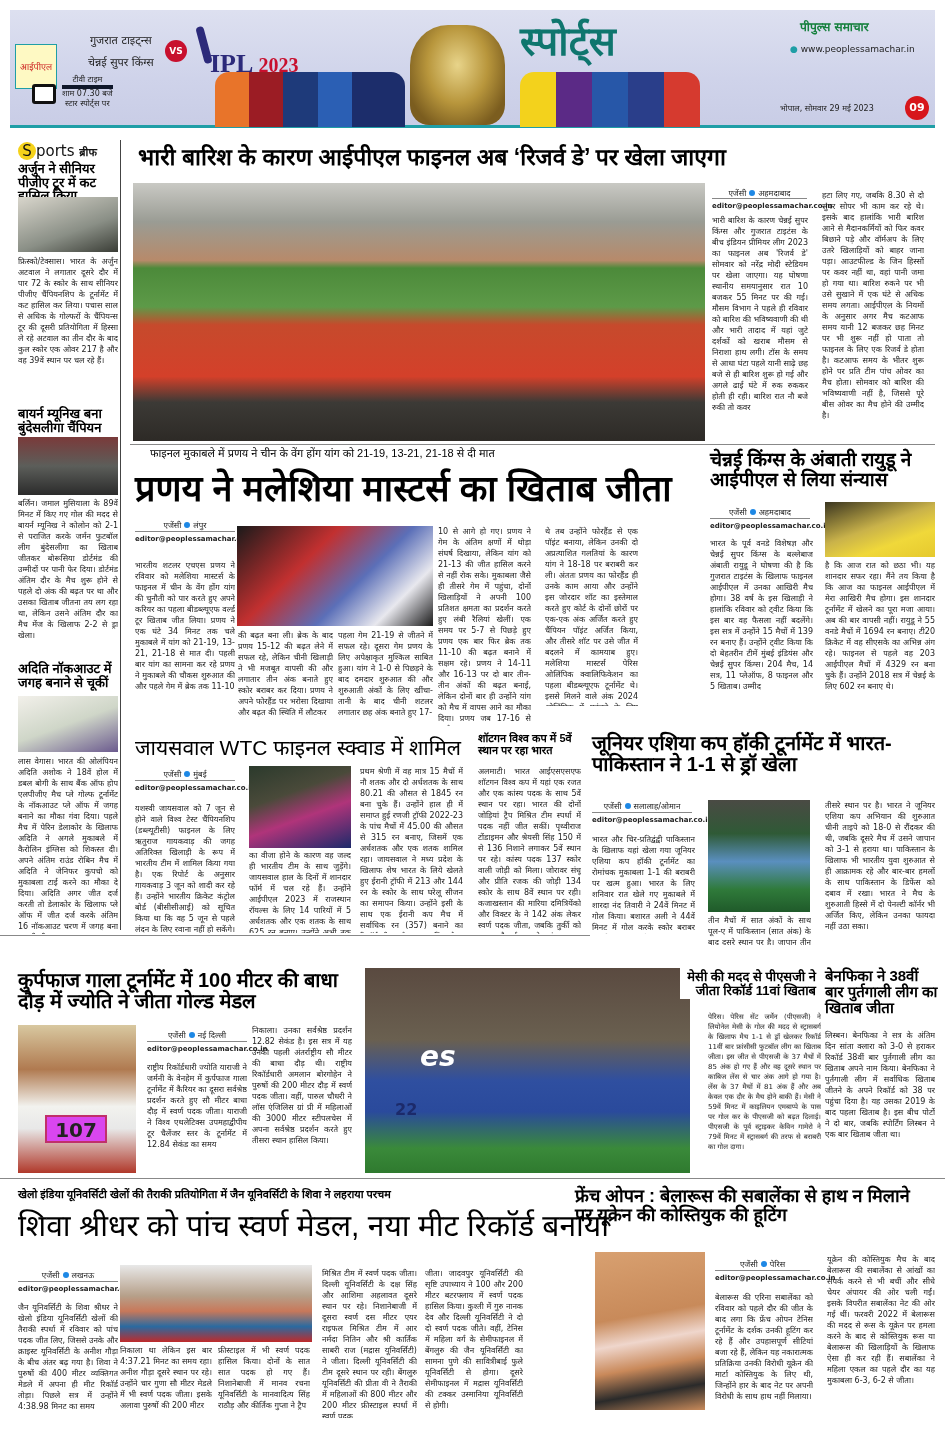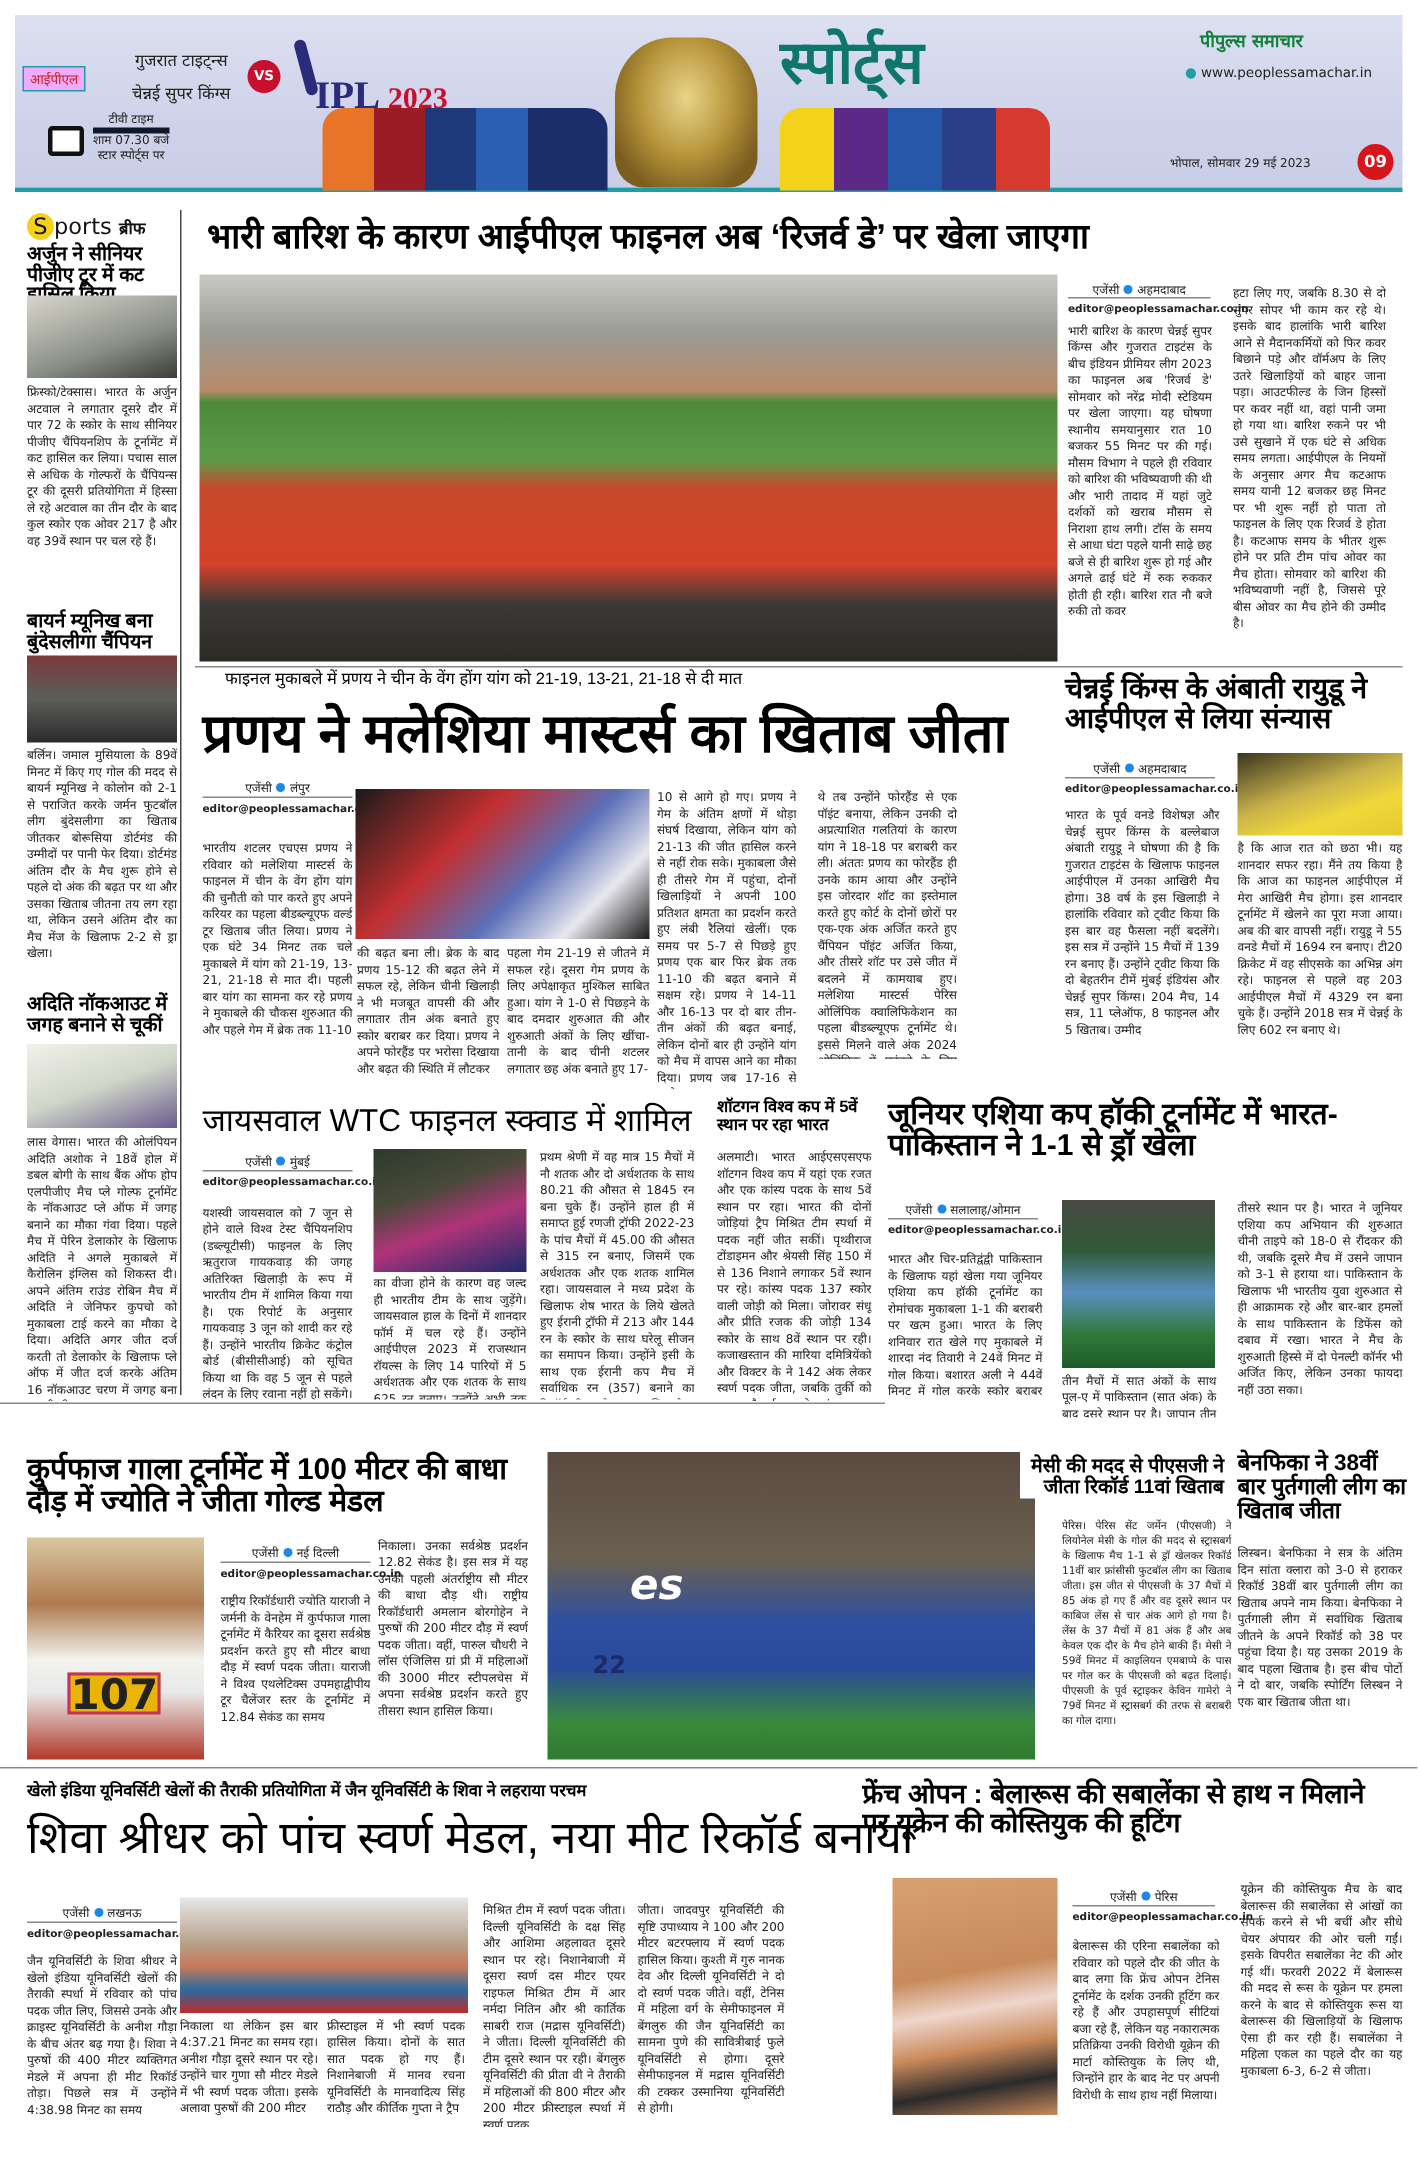--- a/index.html
+++ b/index.html
@@ -1,19 +1,19 @@
 <!DOCTYPE html>
 <html><head>
 <meta charset="utf-8">
 <style>
 *{box-sizing:border-box;margin:0;padding:0}
 body{width:945px;height:1445px;background:#fff;font-family:"DejaVu Sans","Liberation Sans",sans-serif;color:#111;position:relative;overflow:hidden}
 .abs{position:absolute}
 .mast{left:10px;top:10px;width:925px;height:118px;background:linear-gradient(180deg,#dde0f0 0%,#cfd3ea 60%,#c9cde6 100%);border-bottom:3px solid #1f9ea6}
-.ipltag{left:15px;top:44px;background:#f0abfc;color:#c22;font-size:9px;padding:1px 4px;border:1px solid #1f9ea6}
+.ipltag{left:15px;top:44px;background:#fef9c3;color:#c22;font-size:9px;padding:15px 4px;border:1px solid #1f9ea6}
 .teams{left:88px;top:30px;font-size:11px;color:#222;line-height:22px;text-align:center}
 .vs{left:165px;top:40px;width:22px;height:22px;border-radius:50%;background:#c8102e;color:#fff;font-size:9px;font-weight:bold;text-align:center;line-height:22px}
 .tv{left:32px;top:84px;width:24px;height:20px;border:3px solid #111;border-radius:3px;background:#fff}
 .tvtext{left:62px;top:75px;font-size:8px;color:#222;text-align:center;line-height:10px}
 .ipl{left:210px;top:49px;font-family:Liberation Serif, serif;font-weight:bold;font-size:26px;color:#2c2a7a}
 .ipl span{color:#c8102e;font-size:20px}
 .players{height:55px;top:72px;border-radius:14px 14px 0 0}
 .trophy{left:410px;top:25px;width:95px;height:100px;background:radial-gradient(ellipse at 50% 40%,#e8d48a 0%,#b8963c 45%,#7b5d1f 80%);border-radius:40% 40% 20% 20%}
 .sports{left:520px;top:12px;font-family:Liberation Sans, sans-serif;font-weight:bold;font-size:40px;color:#0f766e}
 .brand{left:800px;top:18px;font-size:12px;font-weight:bold;color:#15803d}
@@ -114,21 +114,21 @@
 <div class="abs byline" style="left:592px;top:800px;width:100px"><span>एजेंसी</span><span class="dot"></span><span>सलालाह/ओमान</span></div>
 <div class="abs email" style="left:592px;top:812px;width:100px">editor@peoplessamachar.co.in</div>
 <div class="abs body" style="left:592px;top:834px;width:103px;height:100px;overflow:hidden">भारत और चिर-प्रतिद्वंद्वी पाकिस्तान के खिलाफ यहां खेला गया जूनियर एशिया कप हॉकी टूर्नामेंट का रोमांचक मुकाबला 1-1 की बराबरी पर खत्म हुआ। भारत के लिए शनिवार रात खेले गए मुकाबले में शारदा नंद तिवारी ने 24वें मिनट में गोल किया। बशारत अली ने 44वें मिनट में गोल करके स्कोर बराबर कर दिया। इस ड्रॉ के बाद भारत</div>
 <div class="abs photo" style="left:708px;top:800px;width:102px;height:112px;background:linear-gradient(180deg,#4a4a44 0%,#2f5a36 30%,#5a8fbf 55%,#2f7a3a 80%,#1f5a2a 100%)"></div>
 <div class="abs body" style="left:708px;top:915px;width:103px;height:30px;overflow:hidden">तीन मैचों में सात अंकों के साथ पूल-ए में पाकिस्तान (सात अंक) के बाद दूसरे स्थान पर है। जापान तीन मैचों में छह अंकों के साथ</div>
 <div class="abs body" style="left:825px;top:800px;width:110px;height:135px;overflow:hidden">तीसरे स्थान पर है। भारत ने जूनियर एशिया कप अभियान की शुरुआत चीनी ताइपे को 18-0 से रौंदकर की थी, जबकि दूसरे मैच में उसने जापान को 3-1 से हराया था। पाकिस्तान के खिलाफ भी भारतीय युवा शुरुआत से ही आक्रामक रहे और बार-बार हमलों के साथ पाकिस्तान के डिफेंस को दबाव में रखा। भारत ने मैच के शुरुआती हिस्से में दो पेनल्टी कॉर्नर भी अर्जित किए, लेकिन उनका फायदा नहीं उठा सका।</div>
 <div class="abs hline" style="left:0;top:935px;width:590px"></div>
 
 <div class="abs hl" style="left:18px;top:970px;width:340px;font-size:20px">कुर्पफाज गाला टूर्नामेंट में 100 मीटर की बाधा दौड़ में ज्योति ने जीता गोल्ड मेडल</div>
 <div class="abs photo" style="left:18px;top:1025px;width:118px;height:148px;background:linear-gradient(180deg,#d8c8a0 0%,#b07a50 30%,#f2f2ee 55%,#e8e8e8 70%,#b0382a 100%)"></div>
-<div class="abs" style="left:45px;top:1115px;width:62px;height:28px;background:#eab308;border:2px solid #c0306a;text-align:center;font-size:28px;font-weight:bold;line-height:26px;color:#222"><span>107</span></div>
+<div class="abs" style="left:45px;top:1115px;width:62px;height:28px;background:#d946ef;border:2px solid #c0306a;text-align:center;font-size:20px;font-weight:bold;line-height:26px;color:#222"><span>107</span></div>
 <div class="abs byline" style="left:147px;top:1029px;width:100px"><span>एजेंसी</span><span class="dot"></span><span>नई दिल्ली</span></div>
 <div class="abs email" style="left:147px;top:1041px;width:100px">editor@peoplessamachar.co.in</div>
 <div class="abs body" style="left:147px;top:1062px;width:100px;height:110px;overflow:hidden">राष्ट्रीय रिकॉर्डधारी ज्योति याराजी ने जर्मनी के वेनहेम में कुर्पफाज गाला टूर्नामेंट में कैरियर का दूसरा सर्वश्रेष्ठ प्रदर्शन करते हुए सौ मीटर बाधा दौड़ में स्वर्ण पदक जीता। याराजी ने विश्व एथलेटिक्स उपमहाद्वीपीय टूर चैलेंजर स्तर के टूर्नामेंट में 12.84 सेकंड का समय</div>
 <div class="abs body" style="left:252px;top:1025px;width:100px;height:148px;overflow:hidden">निकाला। उनका सर्वश्रेष्ठ प्रदर्शन 12.82 सेकंड है। इस सत्र में यह उनकी पहली अंतर्राष्ट्रीय सौ मीटर की बाधा दौड़ थी। राष्ट्रीय रिकॉर्डधारी अमलान बोरगोहेन ने पुरुषों की 200 मीटर दौड़ में स्वर्ण पदक जीता। वहीं, पारुल चौधरी ने लॉस एंजिलिस ग्रां प्री में महिलाओं की 3000 मीटर स्टीपलचेस में अपना सर्वश्रेष्ठ प्रदर्शन करते हुए तीसरा स्थान हासिल किया।</div>
 
 <div class="abs photo" style="left:365px;top:968px;width:325px;height:205px;background:linear-gradient(180deg,#5a4a40 0%,#6a6050 35%,#2f4fa0 55%,#2a4a9c 70%,#3a8a3a 88%,#2f7a2f 100%)"></div>
 <div class="abs" style="left:420px;top:1040px;font-size:28px;font-weight:bold;color:#fff;font-style:italic">es</div>
 <div class="abs" style="left:395px;top:1100px;font-size:16px;font-weight:bold;color:#1c2a6a">22</div>
 <div class="abs hl" style="left:680px;top:968px;width:140px;font-size:13px;text-align:right;background:#fff;padding:2px 4px">मेसी की मदद से पीएसजी ने जीता रिकॉर्ड 11वां खिताब</div>
 <div class="abs body" style="left:708px;top:1012px;width:113px;height:160px;overflow:hidden;font-size:7px;line-height:10px">पेरिस। पेरिस सेंट जर्मेन (पीएसजी) ने लियोनेल मेसी के गोल की मदद से स्ट्रासबर्ग के खिलाफ मैच 1-1 से ड्रॉ खेलकर रिकॉर्ड 11वीं बार फ्रांसीसी फुटबॉल लीग का खिताब जीता। इस जीत से पीएसजी के 37 मैचों में 85 अंक हो गए हैं और वह दूसरे स्थान पर काबिज लेंस से चार अंक आगे हो गया है। लेंस के 37 मैचों में 81 अंक हैं और अब केवल एक दौर के मैच होने बाकी हैं। मेसी ने 59वें मिनट में काइलियन एमबाप्पे के पास पर गोल कर के पीएसजी को बढ़त दिलाई। पीएसजी के पूर्व स्ट्राइकर केविन गामेरो ने 79वें मिनट में स्ट्रासबर्ग की तरफ से बराबरी का गोल दागा।</div>

